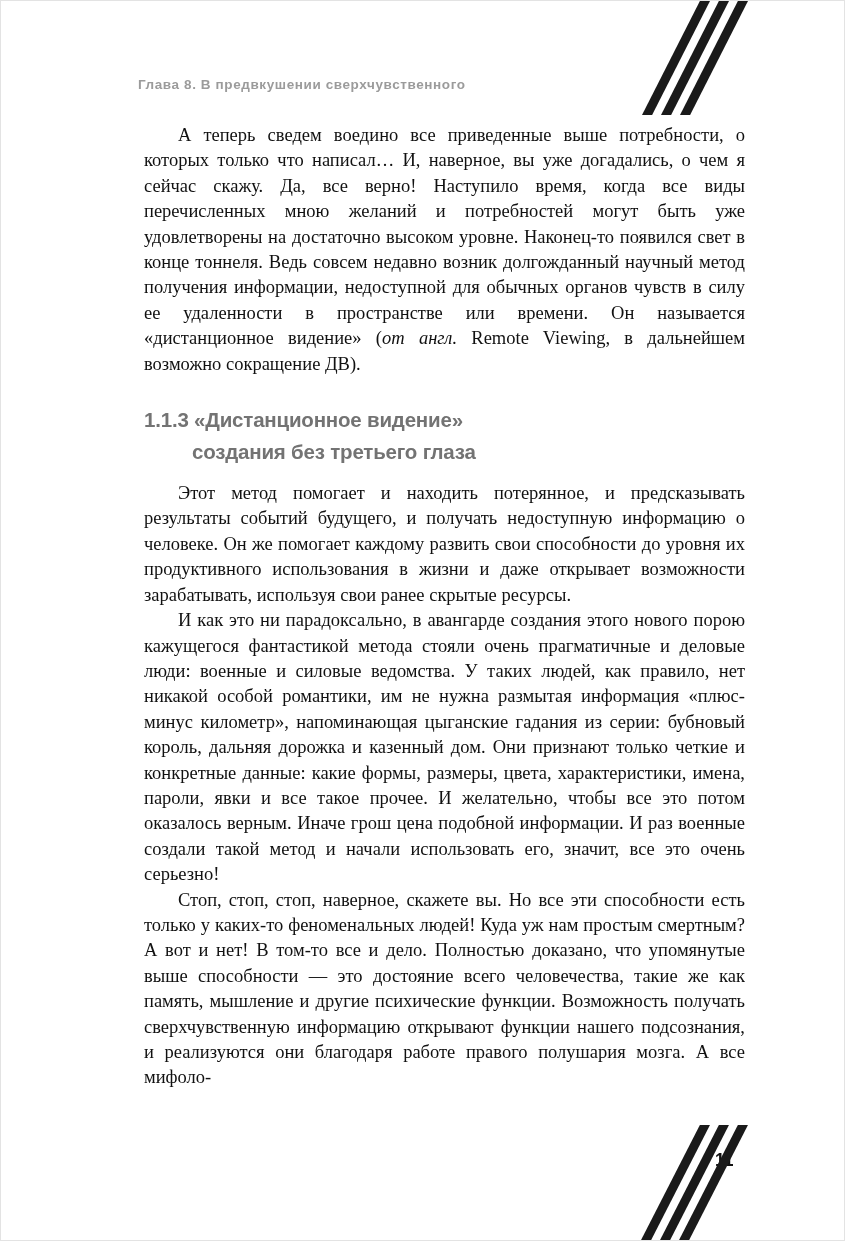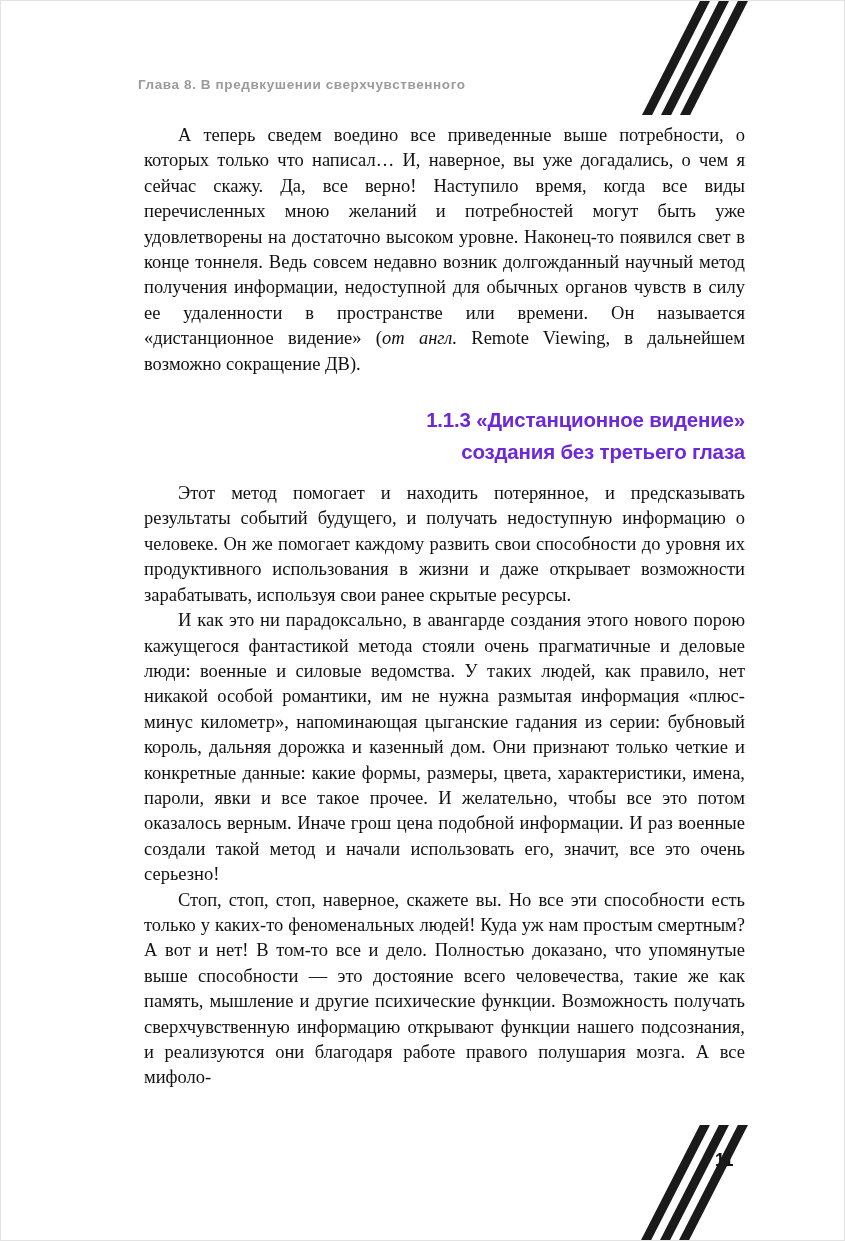--- a/index.html
+++ b/index.html
@@ -44,22 +44,22 @@
   .para em {
     font-style: italic;
   }
   .section-heading {
     margin: 27px 0 13px 0;
     font-family: "Liberation Sans", sans-serif;
     font-weight: bold;
     font-size: 20.5px;
     line-height: 32px;
     letter-spacing: -0.2px;
-    text-align: right;
-    color: #6d28d9;
+    text-align: left;
+    color: #737373;
   }
   .section-heading .line2 {
     padding-left: 48px;
   }
   .page-number {
     position: absolute;
     left: 714px;
     top: 1149px;
     font-family: "Liberation Sans", sans-serif;
     font-weight: bold;

